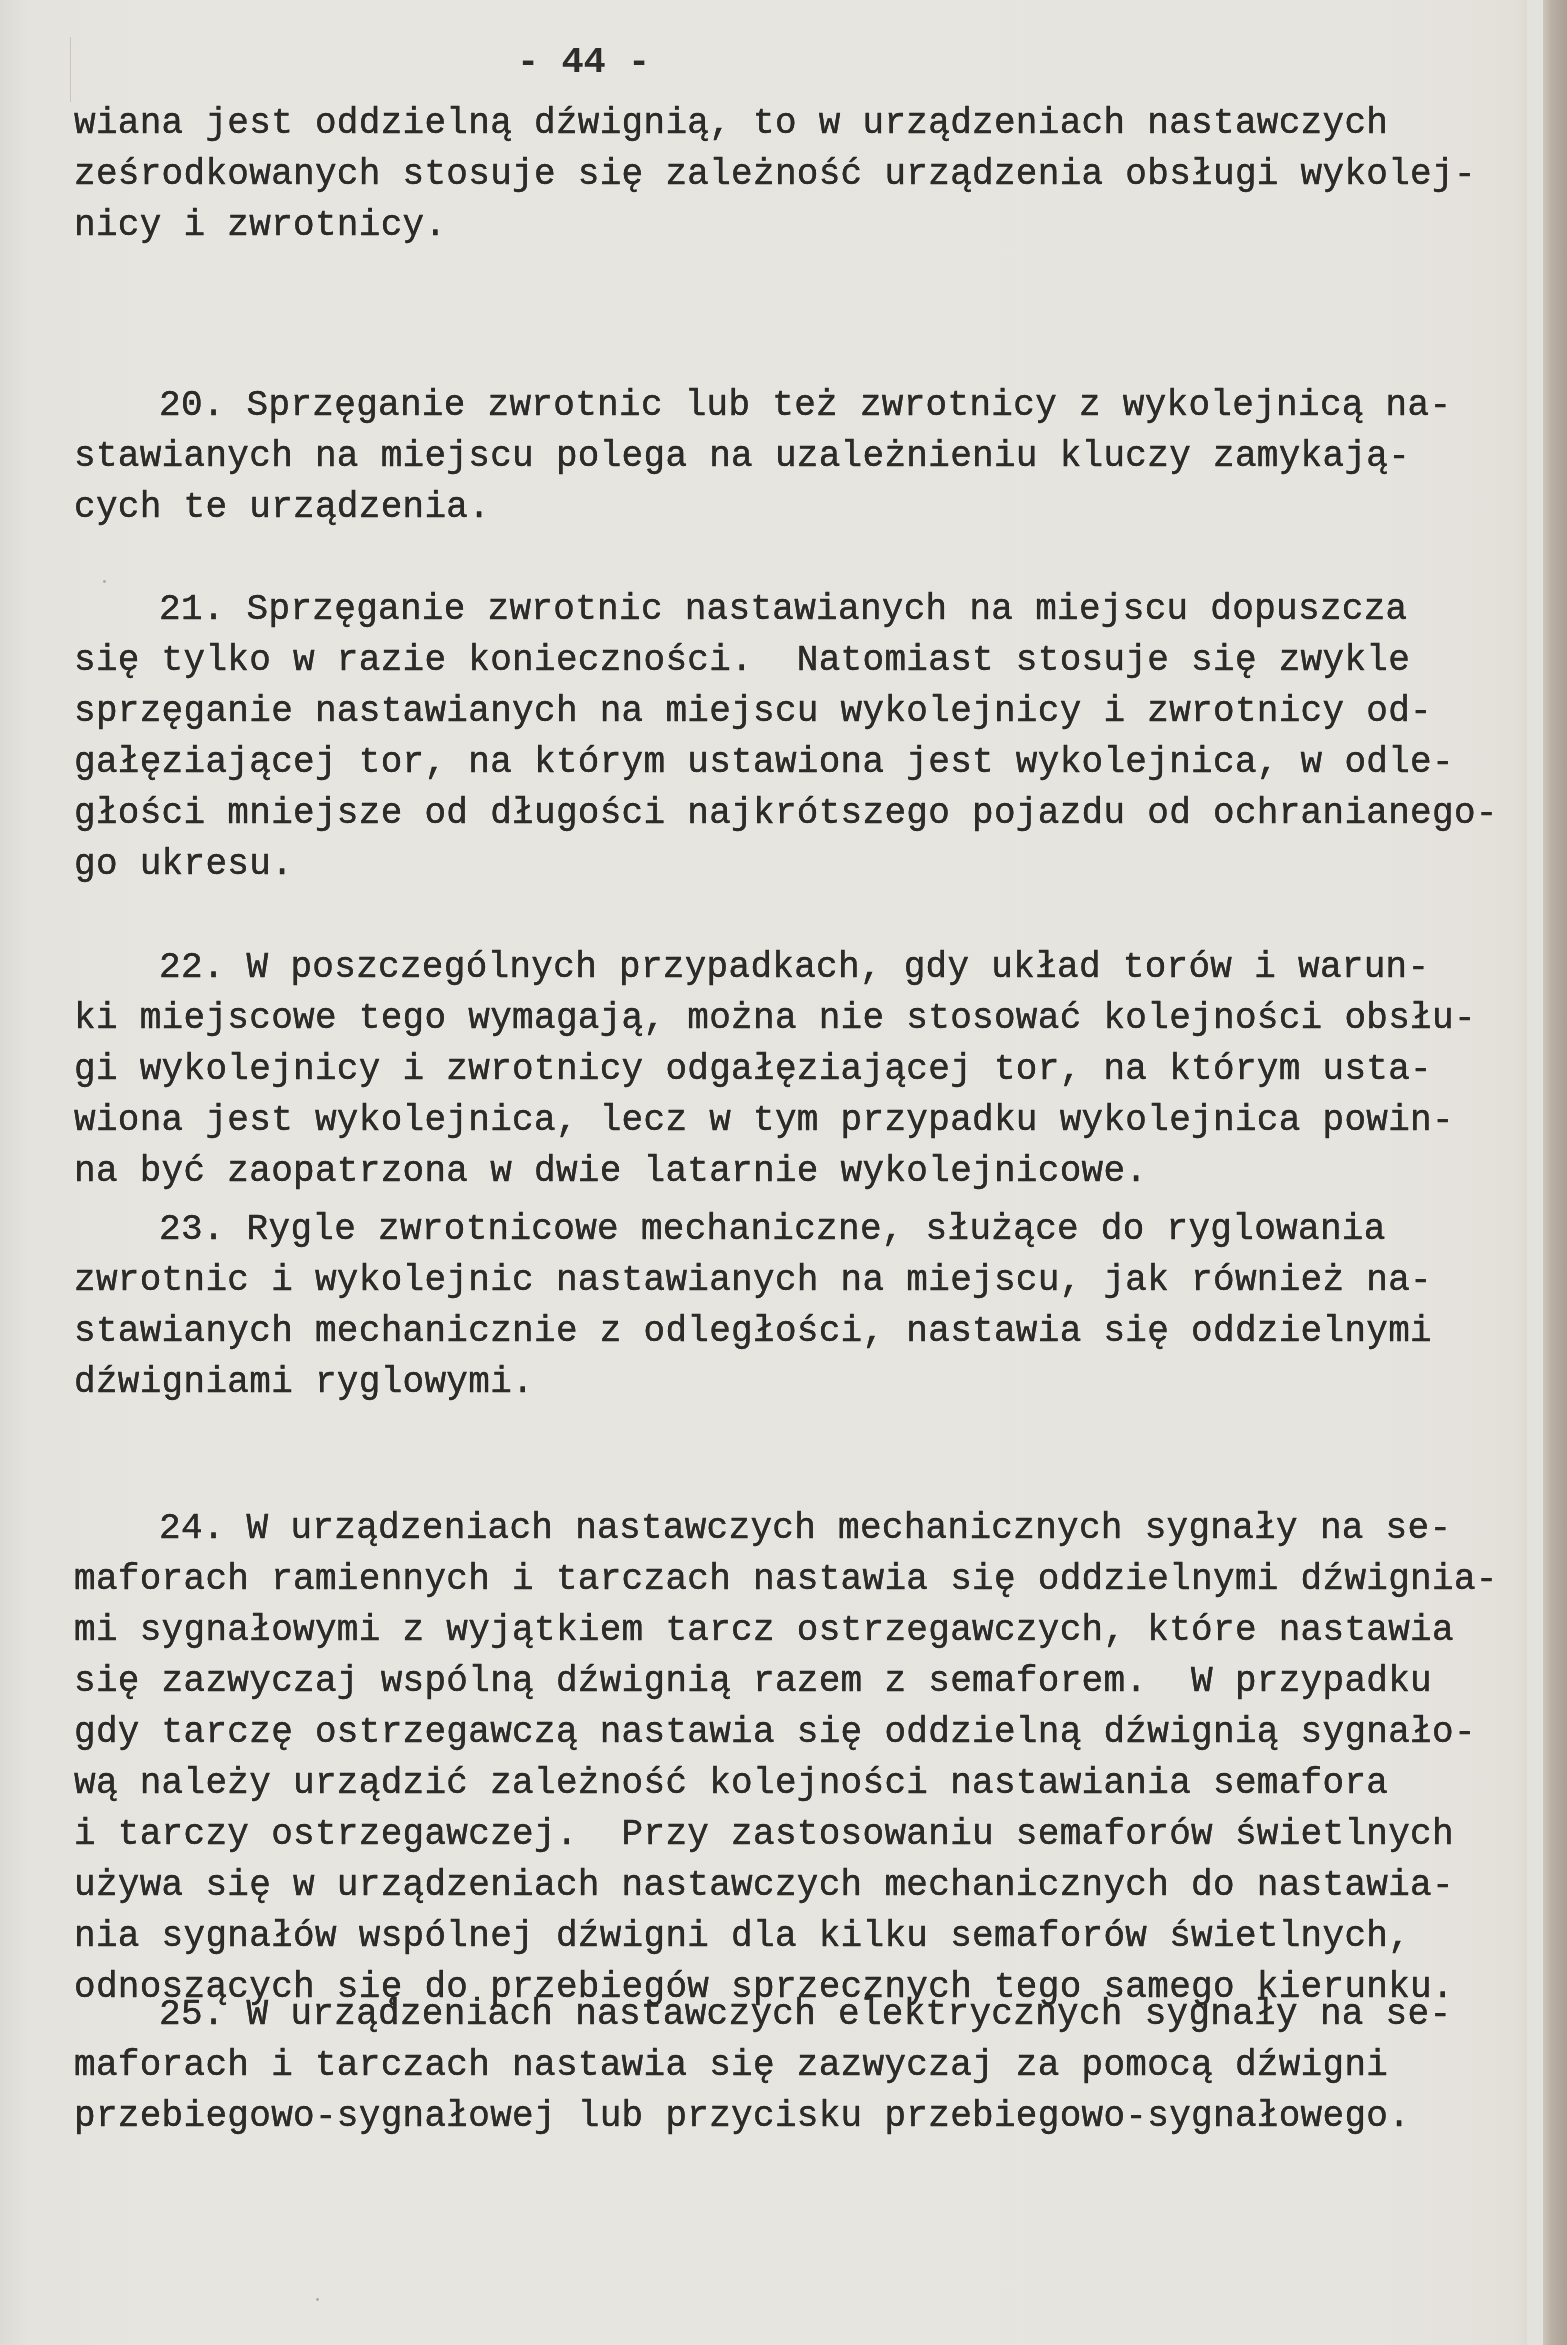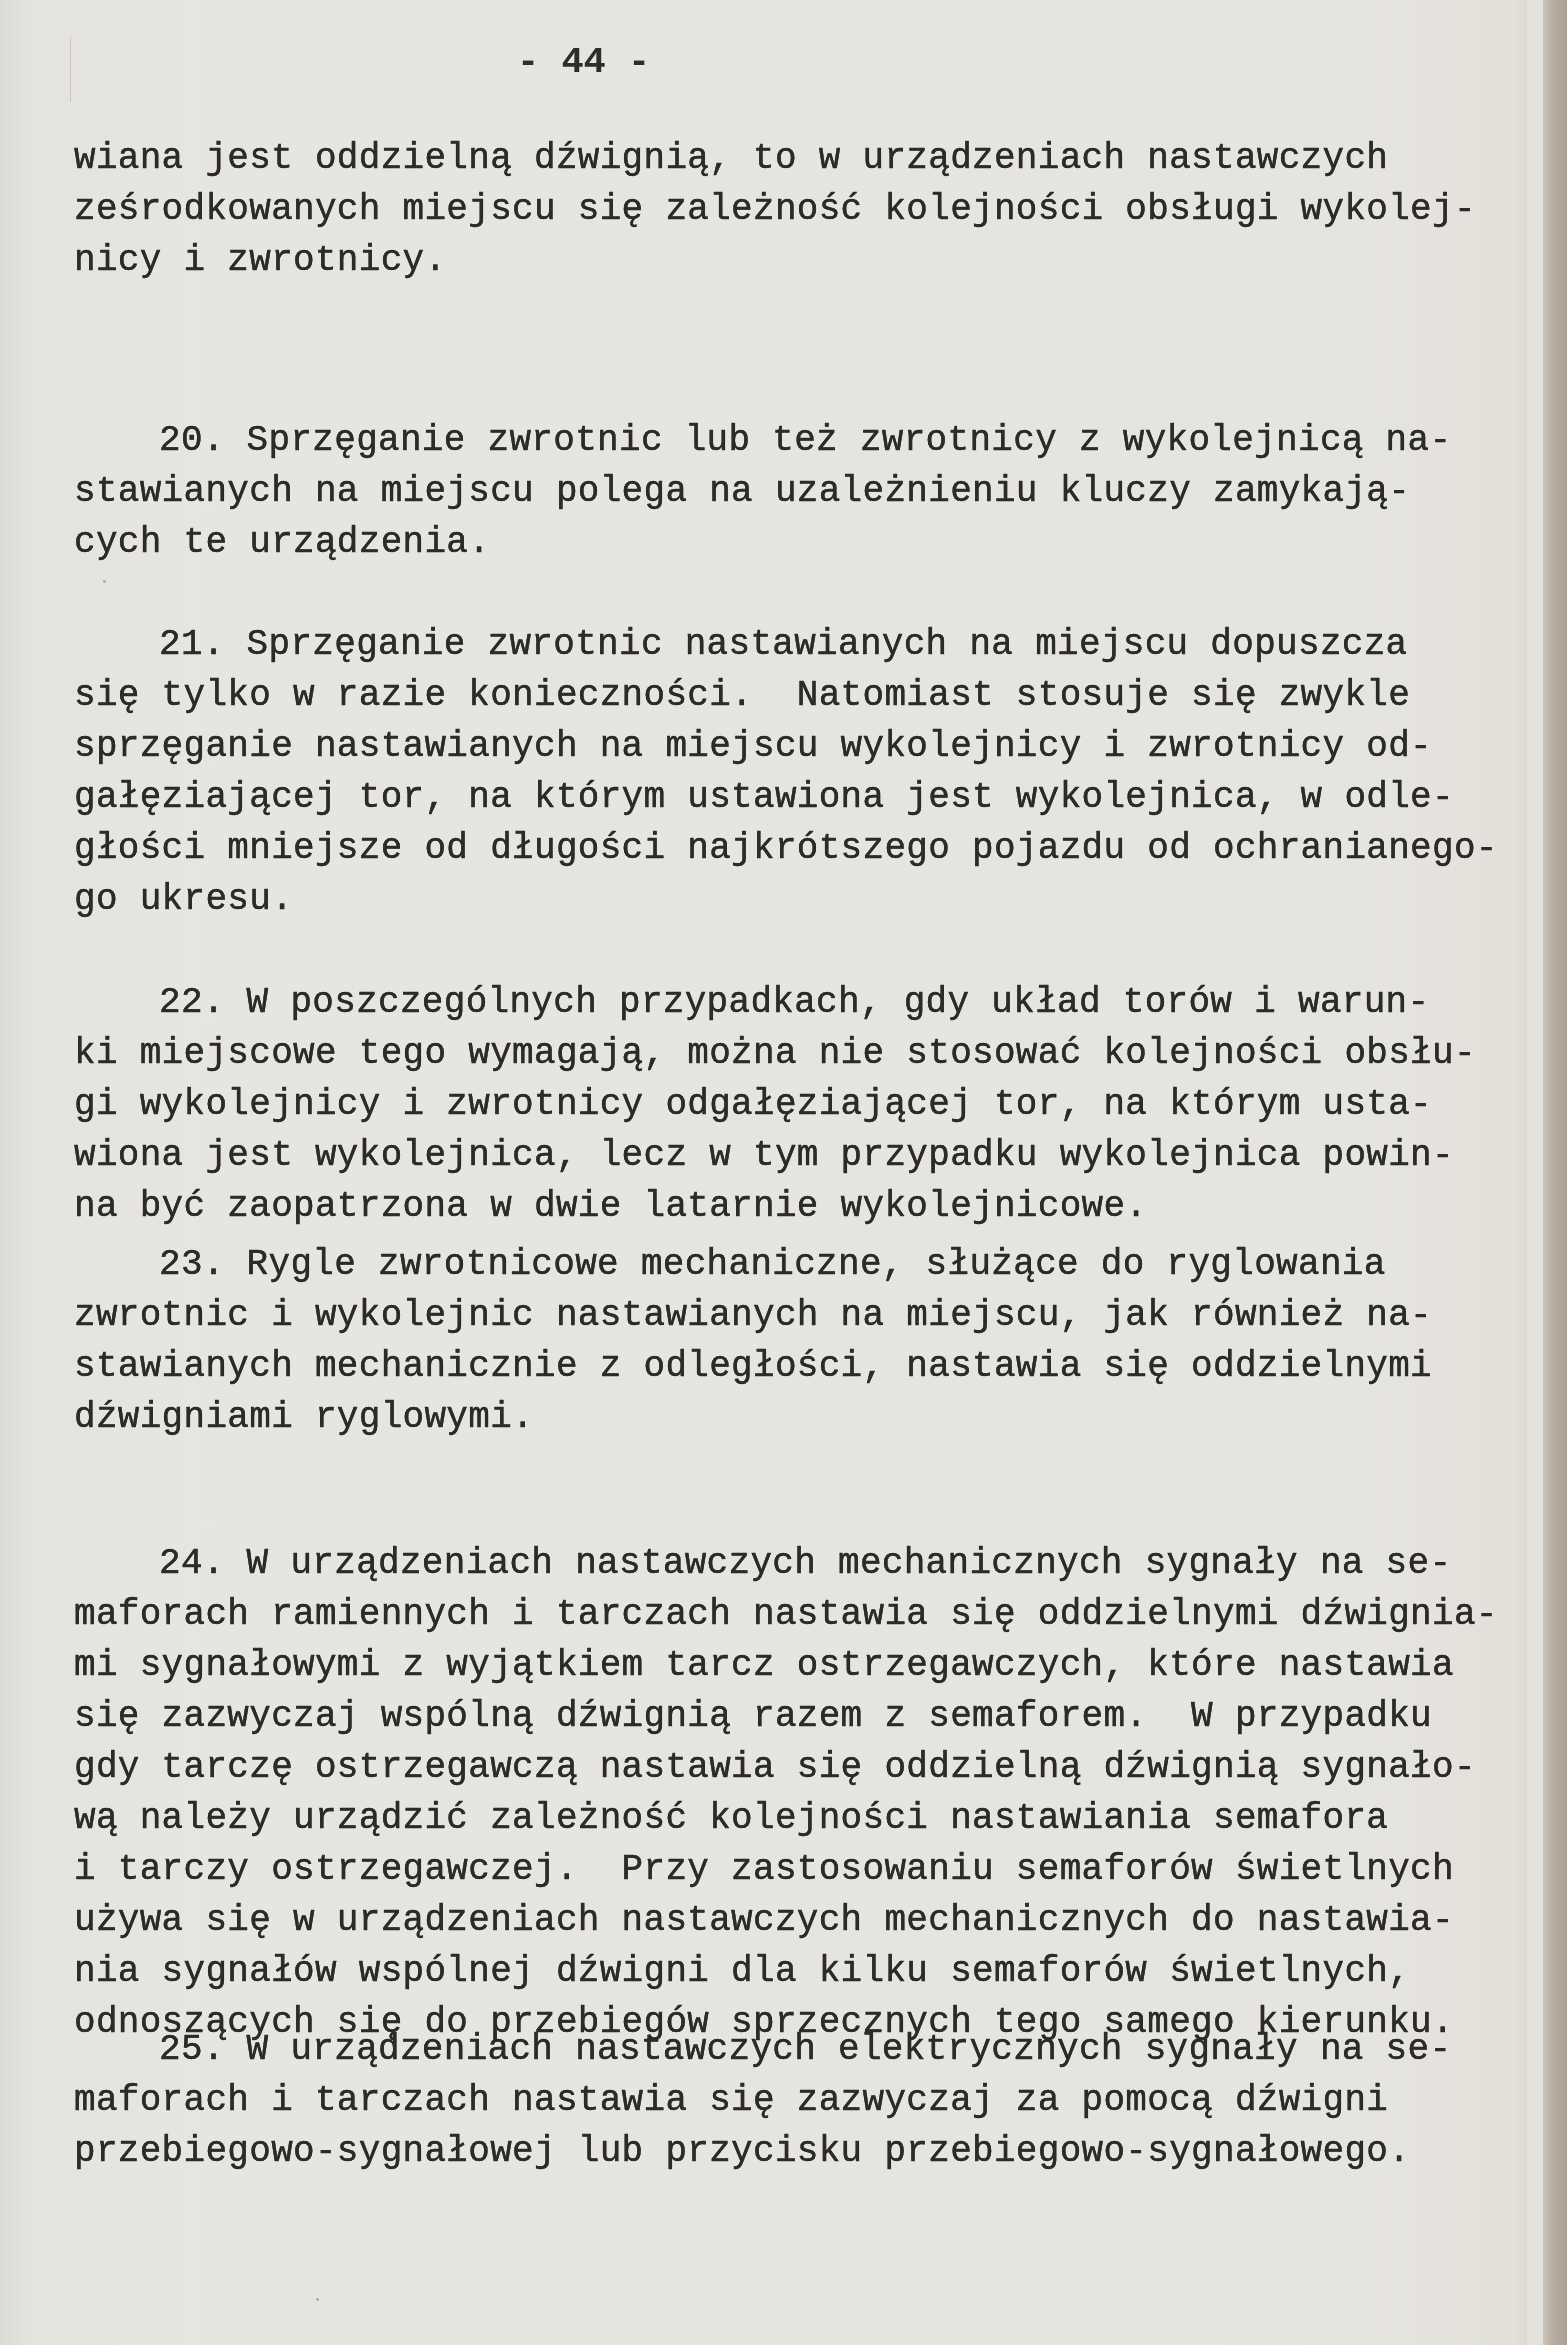--- a/index.html
+++ b/index.html
@@ -46,21 +46,20 @@
       font-family: "Liberation Mono", "DejaVu Sans Mono", monospace;
       font-size: 37px;
       font-weight: bold;
       color: #2e2d2b;
       white-space: pre;
     }
     .para {
       position: absolute;
       left: 74px;
       width: 1440px;
-      margin-top: 35px;
     }
     .line {
       display: block;
       height: 51px;
       line-height: 51px;
       font-family: "Liberation Mono", "DejaVu Sans Mono", monospace;
       font-size: 36px;
       color: #2c2b29;
       white-space: pre;
       letter-spacing: 0.3px;
@@ -82,21 +81,21 @@
 </head>
 <body>
 
 <div class="page">
   <div class="margin-line"></div>
 
   <div class="page-number">- 44 -</div>
 
   <div class="para" style="top:98px;">
     <span class="line">wiana jest oddzielną dźwignią, to w urządzeniach nastawczych</span>
-    <span class="line">ześrodkowanych miejscu się zależność kolejności obsługi wykolej-</span>
+    <span class="line">ześrodkowanych stosuje się zależność urządzenia obsługi wykolej-</span>
     <span class="line">nicy i zwrotnicy.</span>
   </div>
 
   <div class="para" style="top:380px;">
     <span class="line indent">20. Sprzęganie zwrotnic lub też zwrotnicy z wykolejnicą na-</span>
     <span class="line">stawianych na miejscu polega na uzależnieniu kluczy zamykają-</span>
     <span class="line">cych te urządzenia.</span>
   </div>
 
   <div class="para" style="top:584px;">

